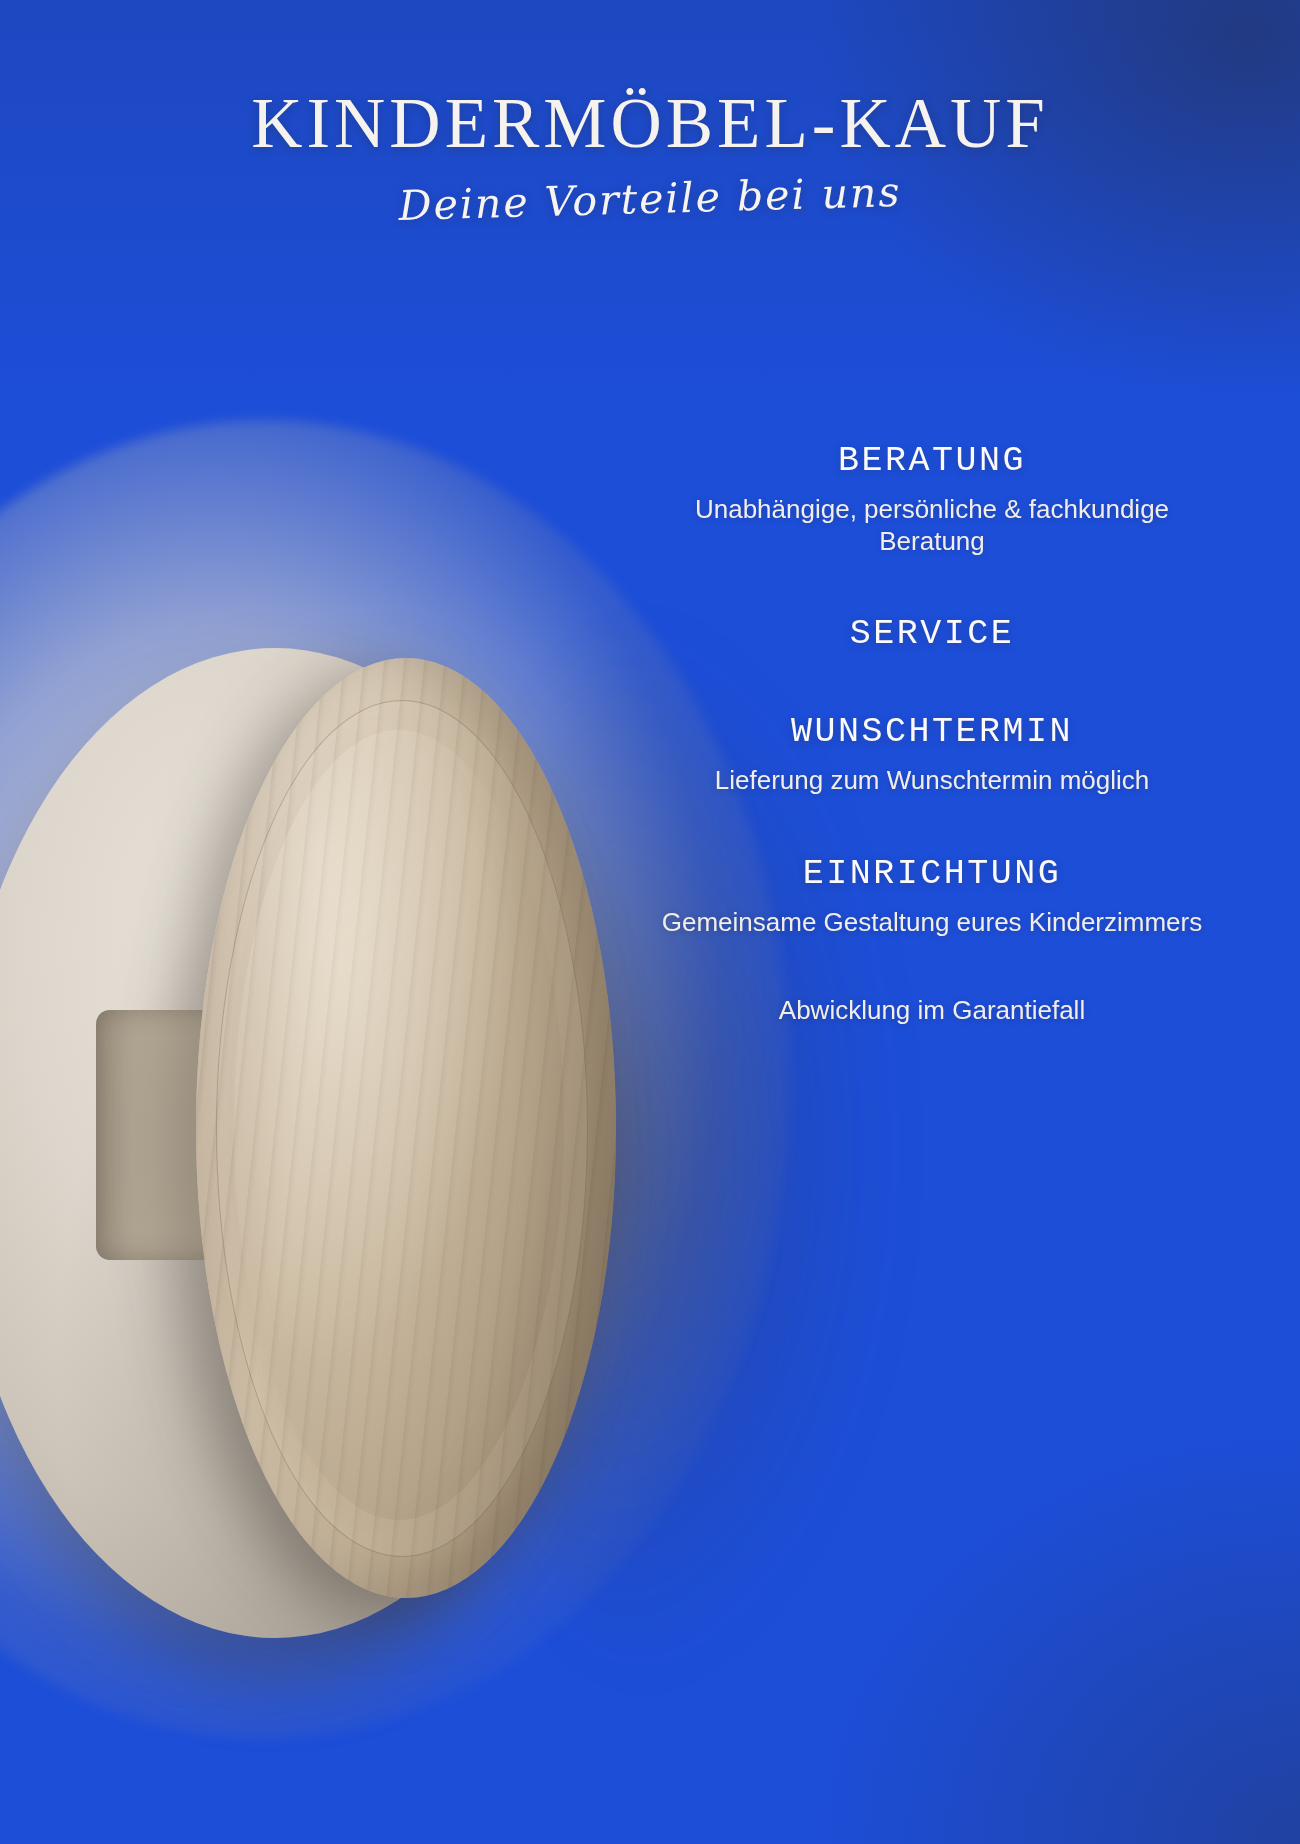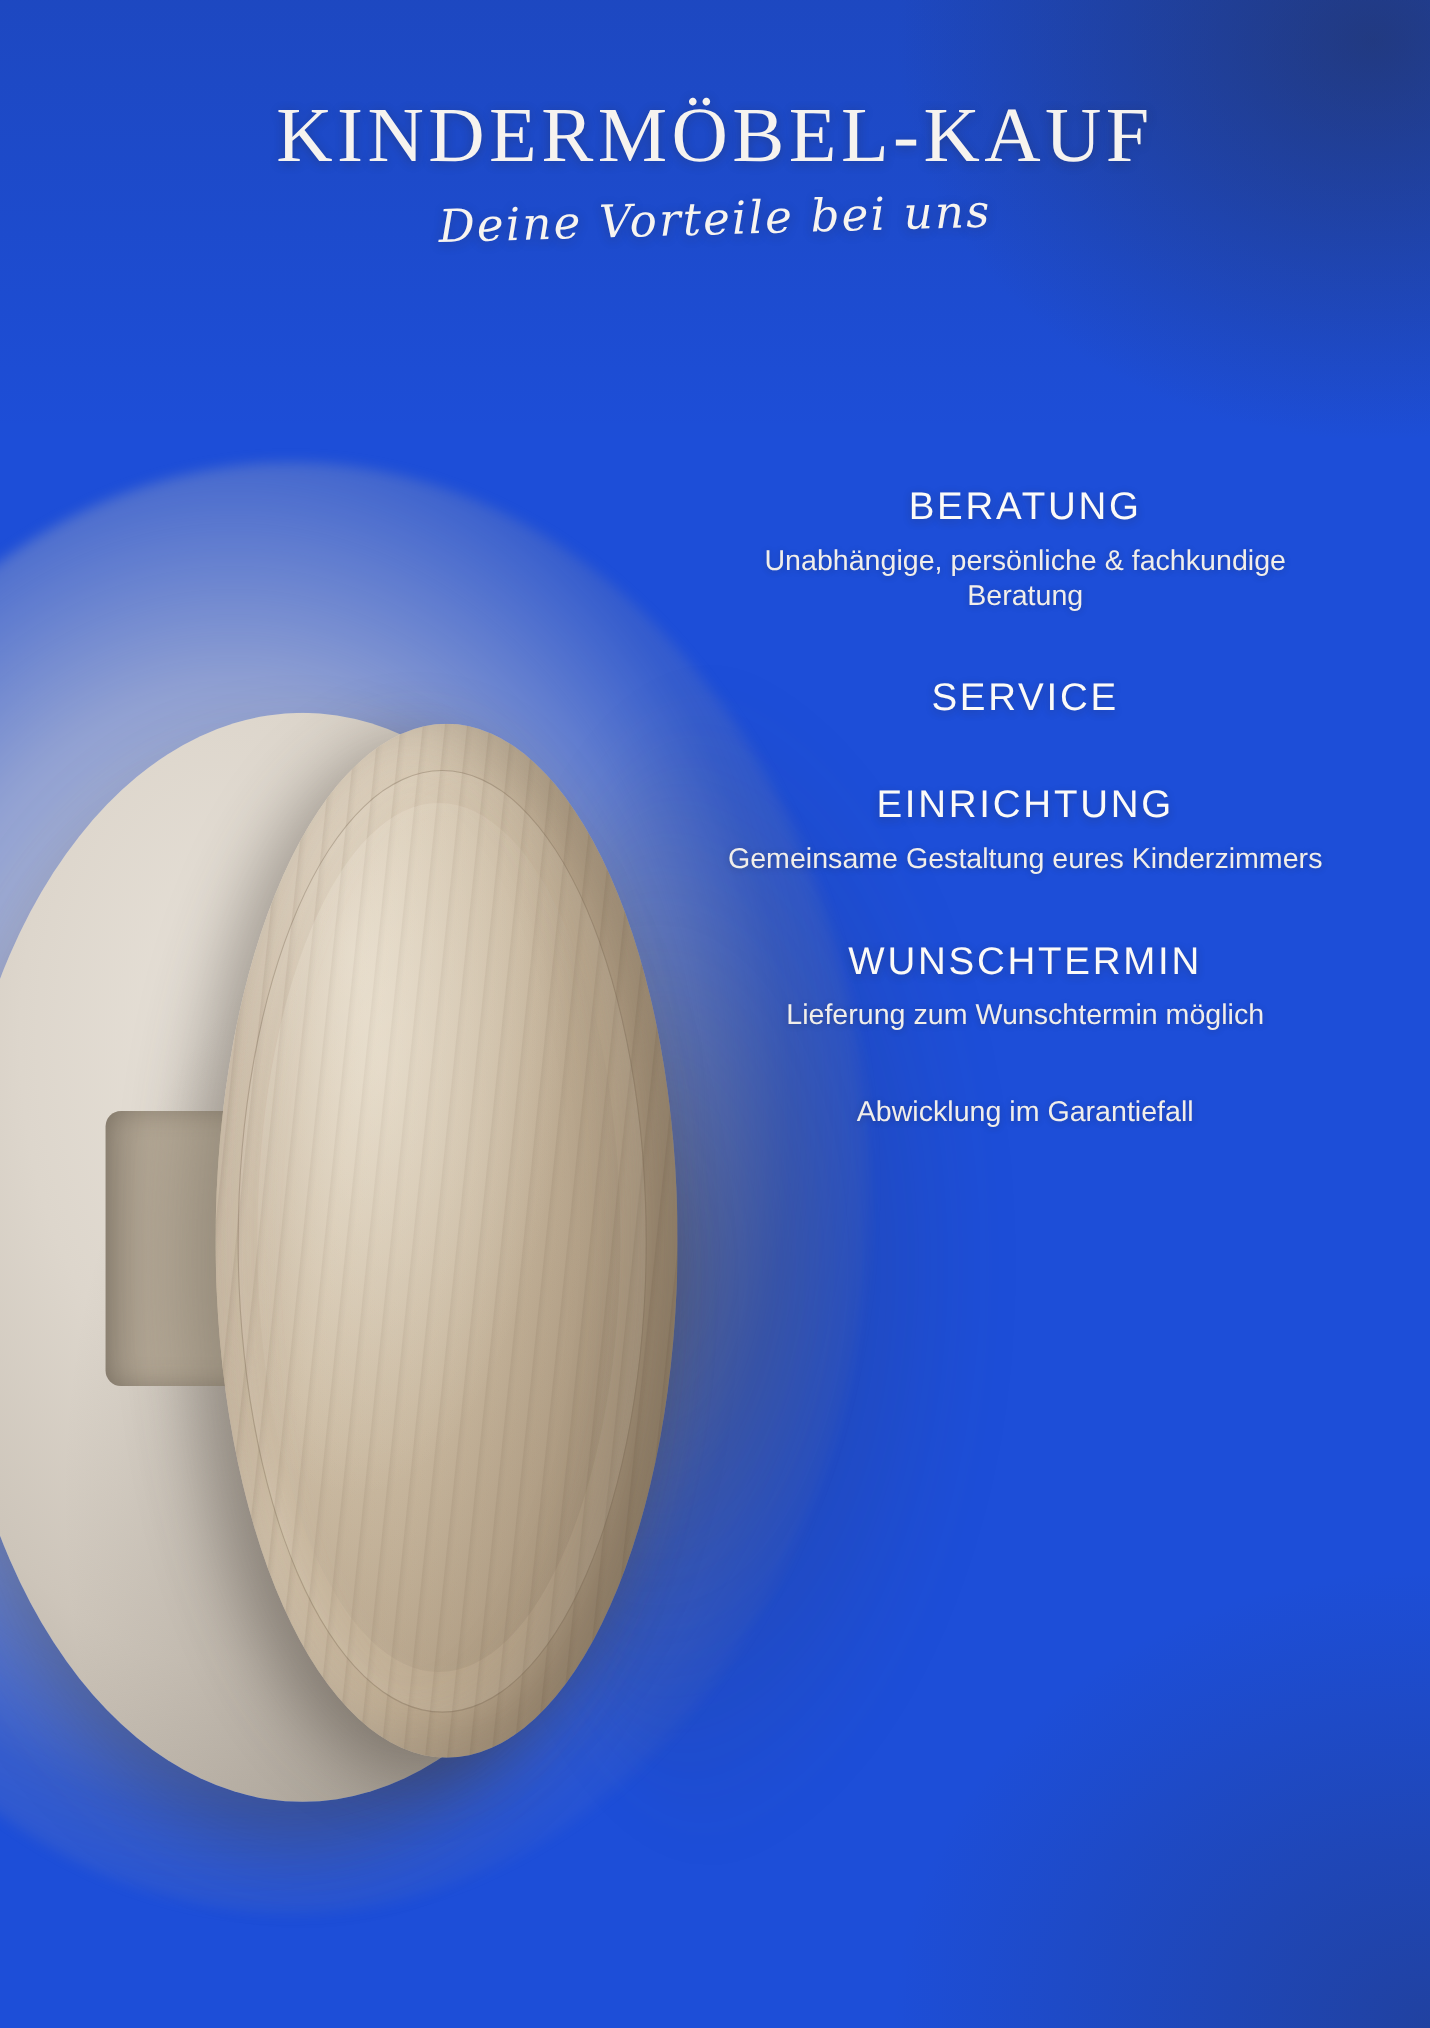--- a/index.html
+++ b/index.html
@@ -194,21 +194,21 @@
     top: 440px;
     right: 68px;
     width: 600px;
     text-align: center;
   }
   .benefit {
     margin-bottom: 56px;
   }
   .benefit:last-child { margin-bottom: 0; }
   .benefit-title {
-    font-family: Liberation Sans, sans-serif;
+    font-family: Liberation Mono, monospace;
     font-size: 35px;
     letter-spacing: 2.5px;
     color: #fbfaf8;
     line-height: 1.2;
     margin: 0 0 12px 0;
     text-shadow: 0 2px 8px rgba(40,36,32,0.28);
   }
   .benefit-desc {
     font-family: "Liberation Sans", sans-serif;
     font-size: 26px;
@@ -251,27 +251,27 @@
       </div>
 
       <div class="benefit">
         <div class="benefit-title">SERVICE</div>
       </div>
 
       <div class="benefit">
       </div>
 
       <div class="benefit">
+        <div class="benefit-title">WUNSCHTERMIN</div>
+        <div class="benefit-desc">Lieferung zum Wunschtermin möglich</div>
+      </div>
+
+      <div class="benefit">
         <div class="benefit-title">EINRICHTUNG</div>
         <div class="benefit-desc">Gemeinsame Gestaltung eures Kinderzimmers</div>
-      </div>
-
-      <div class="benefit">
-        <div class="benefit-title">WUNSCHTERMIN</div>
-        <div class="benefit-desc">Lieferung zum Wunschtermin möglich</div>
       </div>
 
       <div class="benefit">
         <div class="benefit-desc">Abwicklung im Garantiefall</div>
       </div>
 
     </div>
   </div>
 </div>
 

